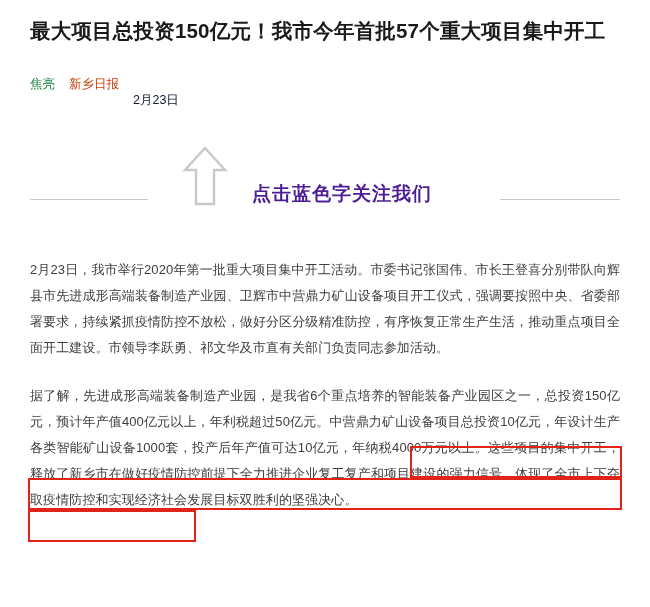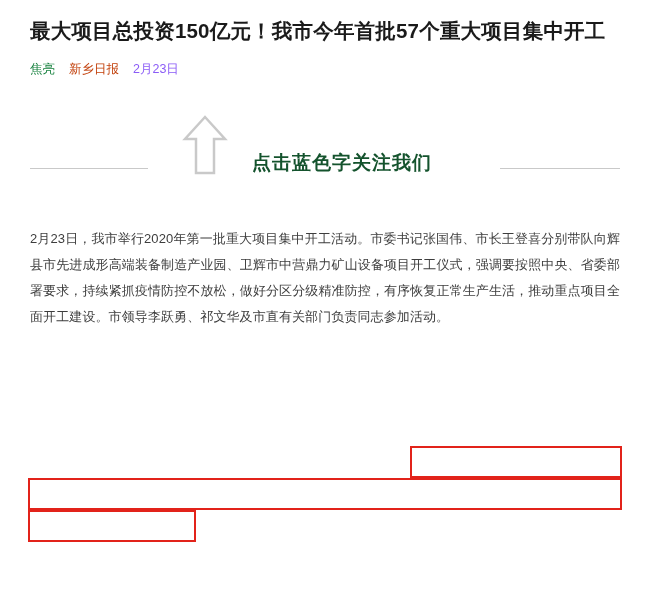--- a/index.html
+++ b/index.html
@@ -39,21 +39,22 @@
     align-items: center;
     gap: 14px;
   }
   .meta-author {
     color: #15803d;
   }
   .meta-source {
     color: #c2410c;
   }
   .meta-date {
-    color: #8b5cf6;
+    color: #0f172a;
+    margin-top: 31px;
   }
   .banner {
     position: relative;
     height: 120px;
     margin-top: 18px;
   }
   .banner-arrow {
     position: absolute;
     left: 152px;
     top: 18px;
@@ -76,21 +77,21 @@
     height: 1px;
     background: #c9c9c9;
   }
   .banner-caption {
     position: absolute;
     left: 222px;
     top: 54px;
     font-size: 19px;
     font-weight: bold;
     letter-spacing: 1px;
-    color: #14532d;
+    color: #4c1d95;
     white-space: nowrap;
   }
   .body-text {
     font-size: 13px;
     line-height: 2.0;
     color: #3d3d3d;
     text-align: justify;
     letter-spacing: 0.1px;
   }
   .para {
@@ -146,19 +147,20 @@
         <path d="M23 3 L43 25 L32 25 L32 59 L14 59 L14 25 L3 25 Z" fill="none" stroke="#c9c9c9" stroke-width="2.5" stroke-linejoin="miter"></path>
       </svg>
     </span>
     <span class="banner-rule-left"></span>
     <span class="banner-rule-right"></span>
     <span class="banner-caption">点击蓝色字关注我们</span>
   </div>
 
   <div class="body-text">
     <p class="para first">2月23日，我市举行2020年第一批重大项目集中开工活动。市委书记张国伟、市长王登喜分别带队向辉县市先进成形高端装备制造产业园、卫辉市中营鼎力矿山设备项目开工仪式，强调要按照中央、省委部署要求，持续紧抓疫情防控不放松，做好分区分级精准防控，有序恢复正常生产生活，推动重点项目全面开工建设。市领导李跃勇、祁文华及市直有关部门负责同志参加活动。</p>
+    <p class="para">据了解，先进成形高端装备制造产业园，是我省6个重点培养的智能装备产业园区之一，总投资150亿元，预计年产值400亿元以上，年利税超过50亿元。中营鼎力矿山设备项目总投资10亿元，年设计生产各类智能矿山设备1000套，投产后年产值可达10亿元，年纳税4000万元以上。这些项目的集中开工，释放了新乡市在做好疫情防控前提下全力推进企业复工复产和项目建设的强力信号，体现了全市上下夺取疫情防控和实现经济社会发展目标双胜利的坚强决心。</p>
   </div>
 
   <div class="highlight-box hb1"></div>
   <div class="highlight-box hb2"></div>
   <div class="highlight-box hb3"></div>
 
 </div>
 
 </body></html>

